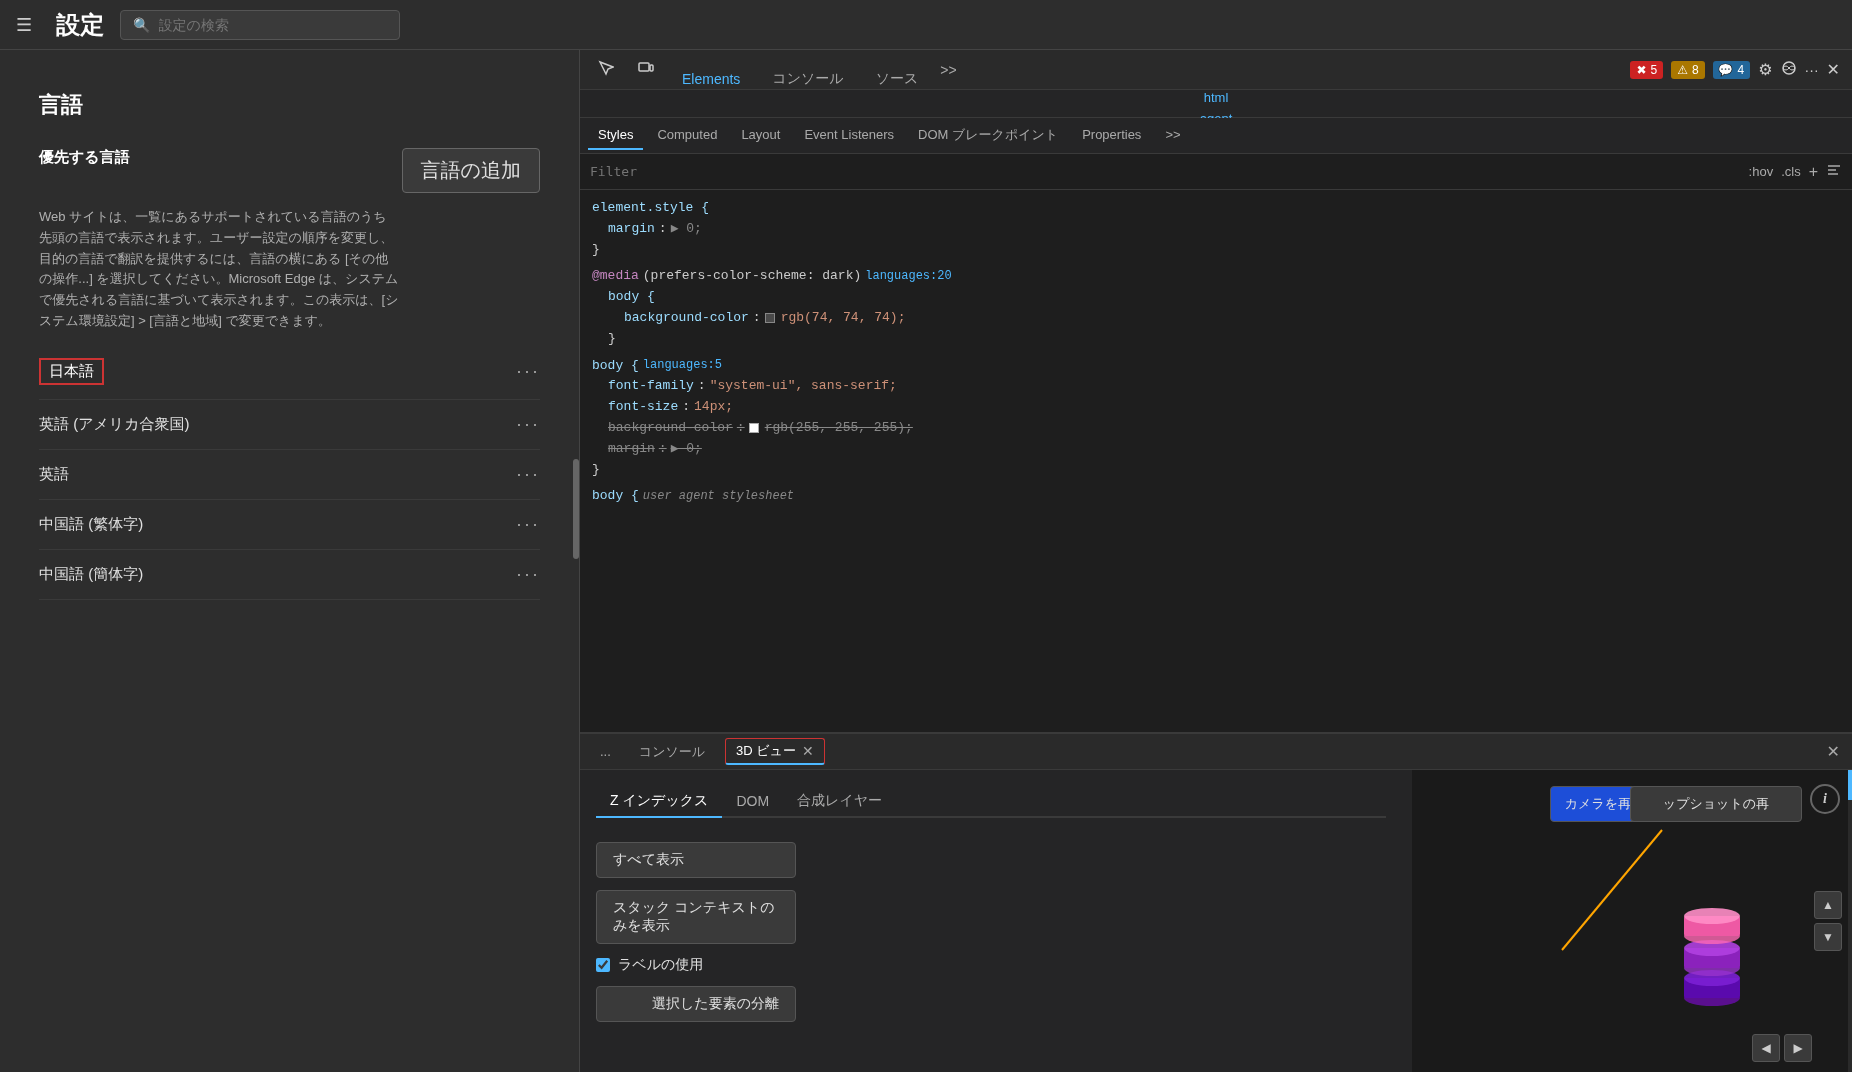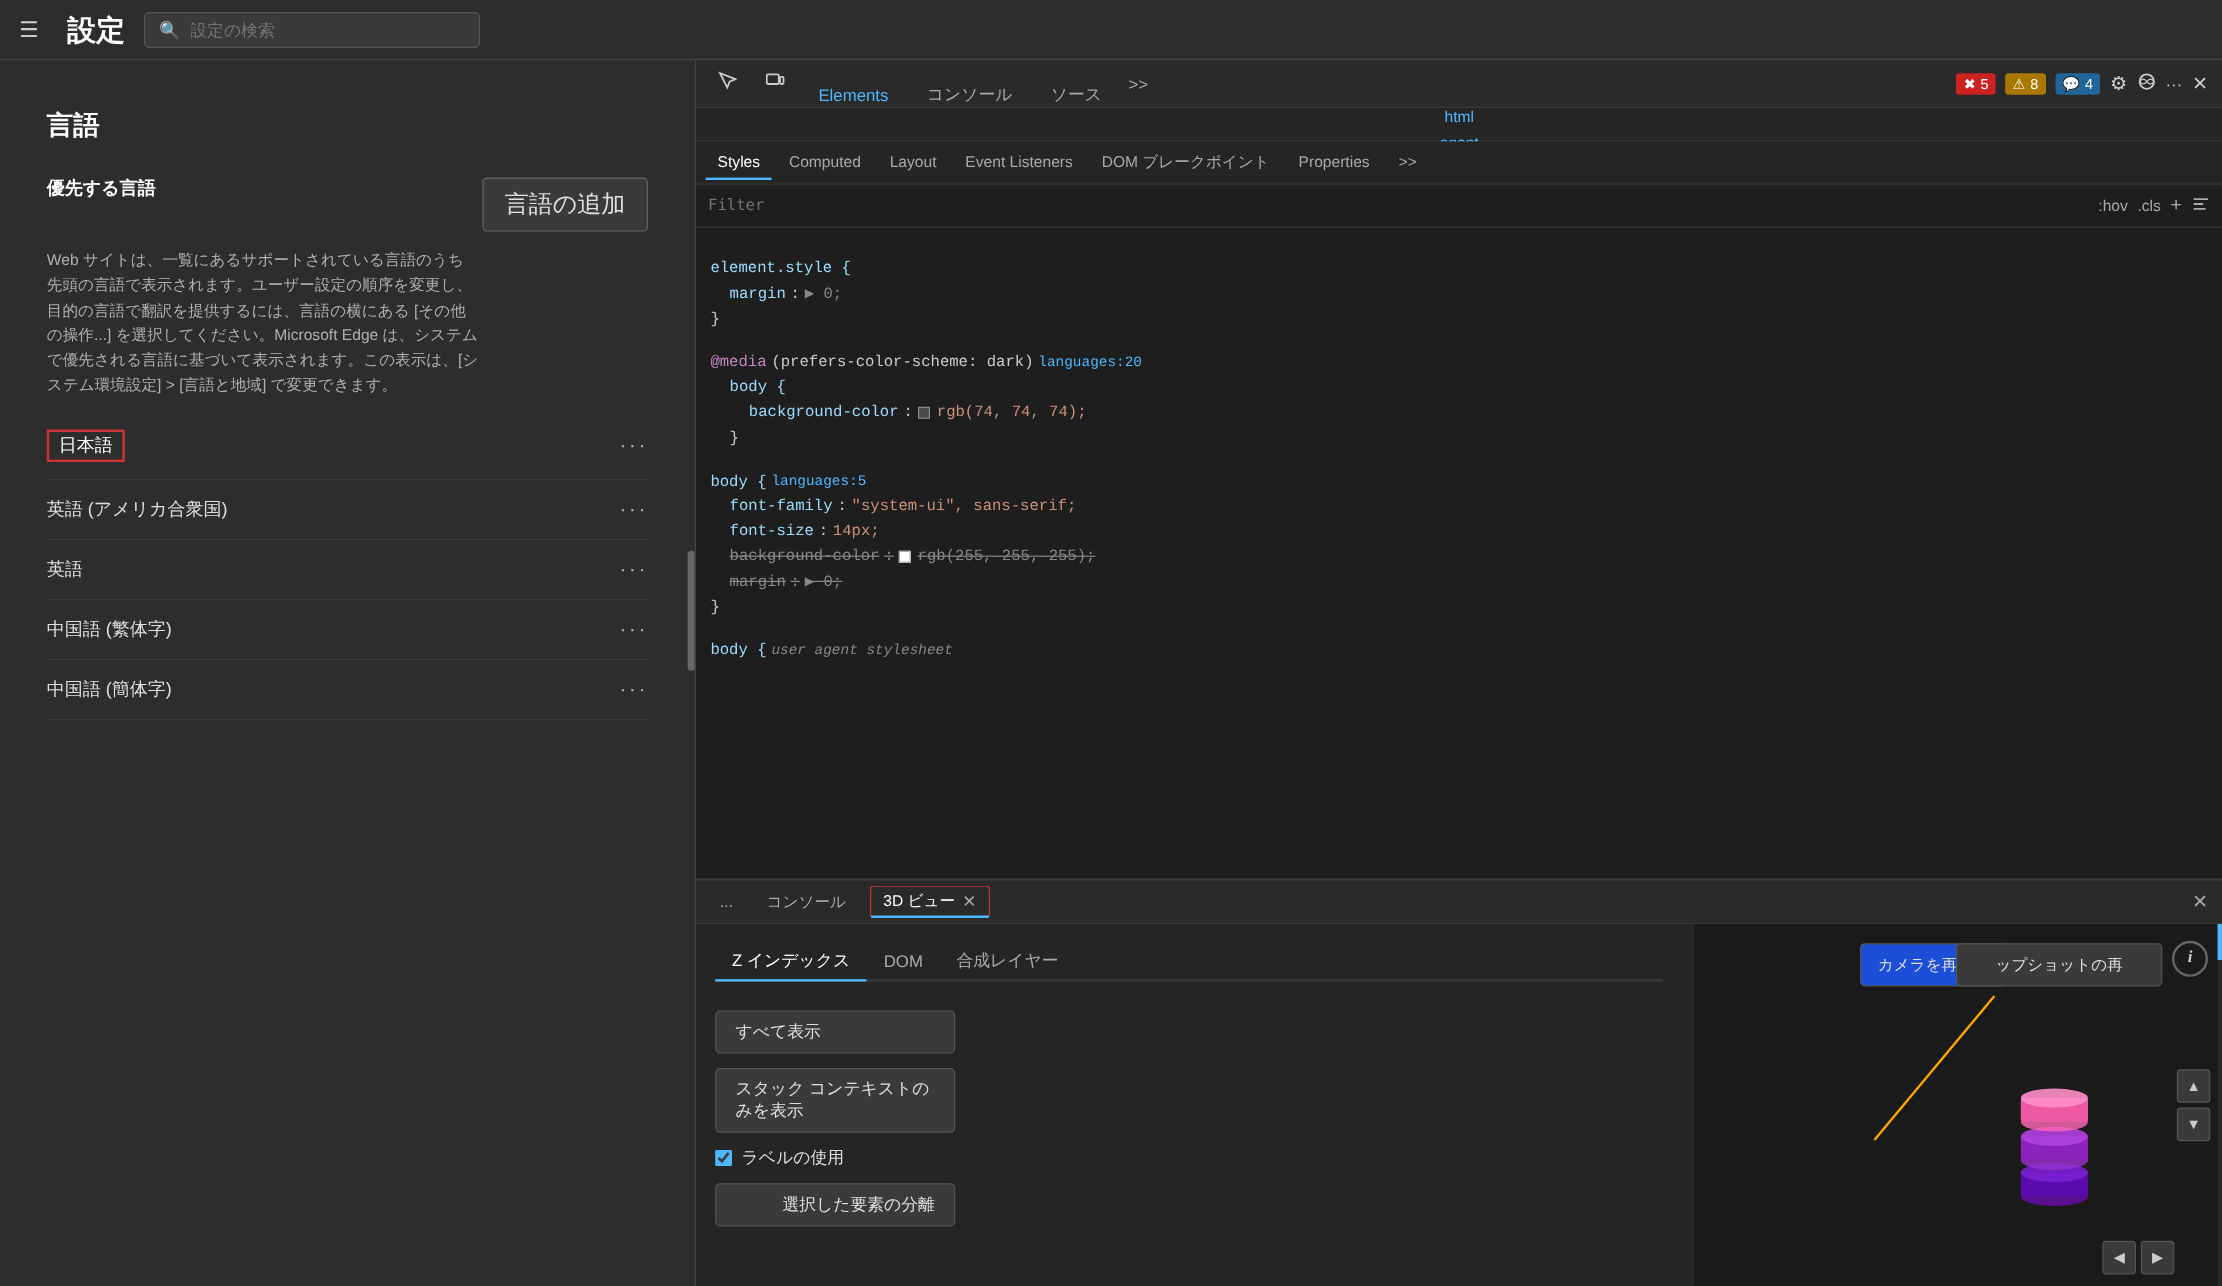--- a/index.html
+++ b/index.html
@@ -63,21 +63,21 @@
     
     .dt-filter-bar { display: flex; align-items: center; height: 36px; background: #1e1e1e; padding: 0 10px; border-bottom: 1px solid #3a3a3a; gap: 8px; }
     .dt-filter-input { background: transparent; border: none; outline: none; color: #ccc; font-size: 13px; flex: 1; font-family: monospace; }
     .dt-filter-hov { color: #aaa; font-size: 13px; cursor: pointer; }
     .dt-filter-cls { color: #aaa; font-size: 13px; cursor: pointer; }
     .dt-filter-plus { color: #aaa; font-size: 16px; cursor: pointer; }
     .dt-filter-format { color: #aaa; font-size: 14px; cursor: pointer; }
 
     
     .dt-css-area { flex: 1; overflow-y: auto; padding: 8px 12px; font-family: "Consolas", "Courier New", monospace; font-size: 13px; line-height: 1.6; background: #1e1e1e; }
-    .css-block { margin-bottom: 6px; margin-top: 16px; }
+    .css-block { margin-bottom: 6px; }
     .css-selector { color: #9cdcfe; }
     .css-brace { color: #ccc; }
     .css-prop { color: #9cdcfe; }
     .css-colon { color: #ccc; }
     .css-value { color: #ce9178; }
     .css-at { color: #c586c0; }
     .css-link { color: #4db8ff; text-decoration: none; float: right; font-size: 12px; }
     .css-strikethrough { text-decoration: line-through; color: #888; }
     .color-swatch { display: inline-block; width: 10px; height: 10px; border: 1px solid #888; vertical-align: middle; margin-right: 2px; }
     .css-line { display: flex; align-items: center; gap: 4px; }

